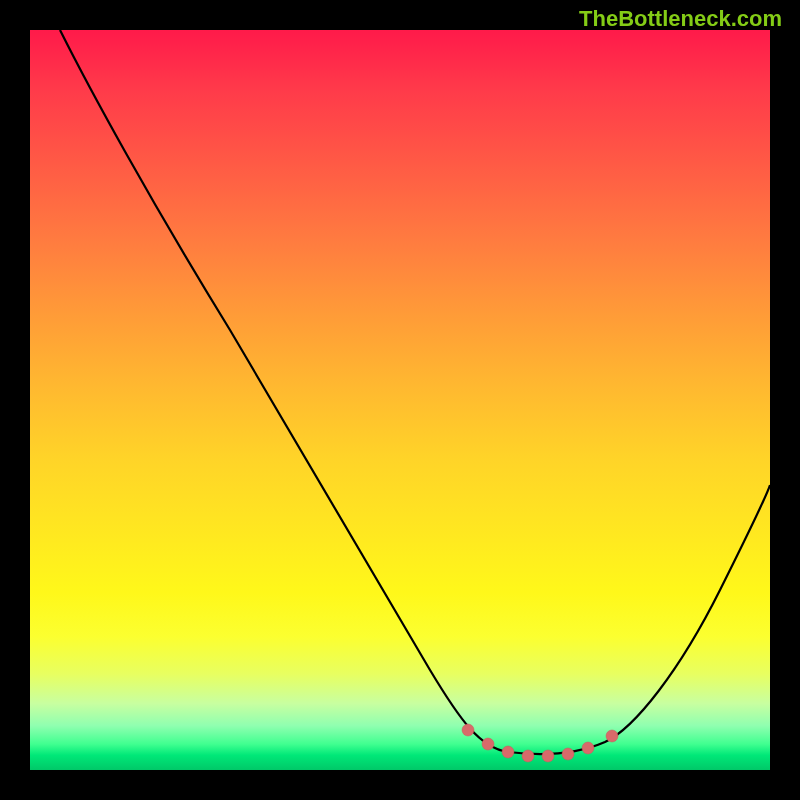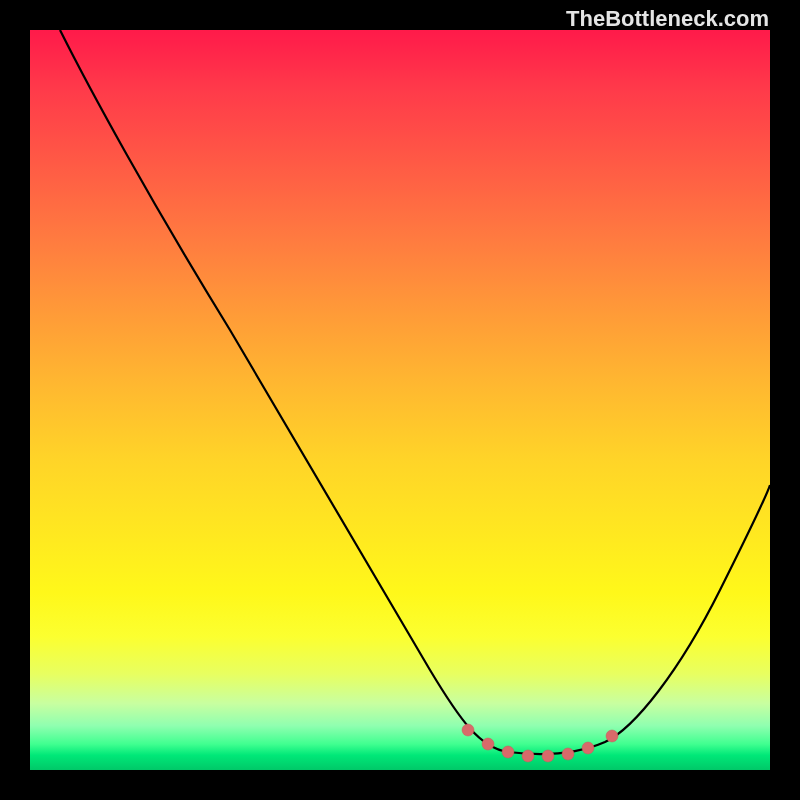--- a/index.html
+++ b/index.html
@@ -6,22 +6,22 @@
   body {
     width: 800px;
     height: 800px;
     background: #000;
     position: relative;
     font-family: Arial, sans-serif;
   }
   .watermark {
     position: absolute;
     top: 6px;
-    right: 31px;
-    color: #e5e5e5;
+    right: 18px;
+    color: #84cc16;
     font-size: 22px;
     font-weight: bold;
     z-index: 10;
   }
   .plot-area {
     position: absolute;
     left: 30px;
     top: 30px;
     width: 740px;
     height: 740px;

